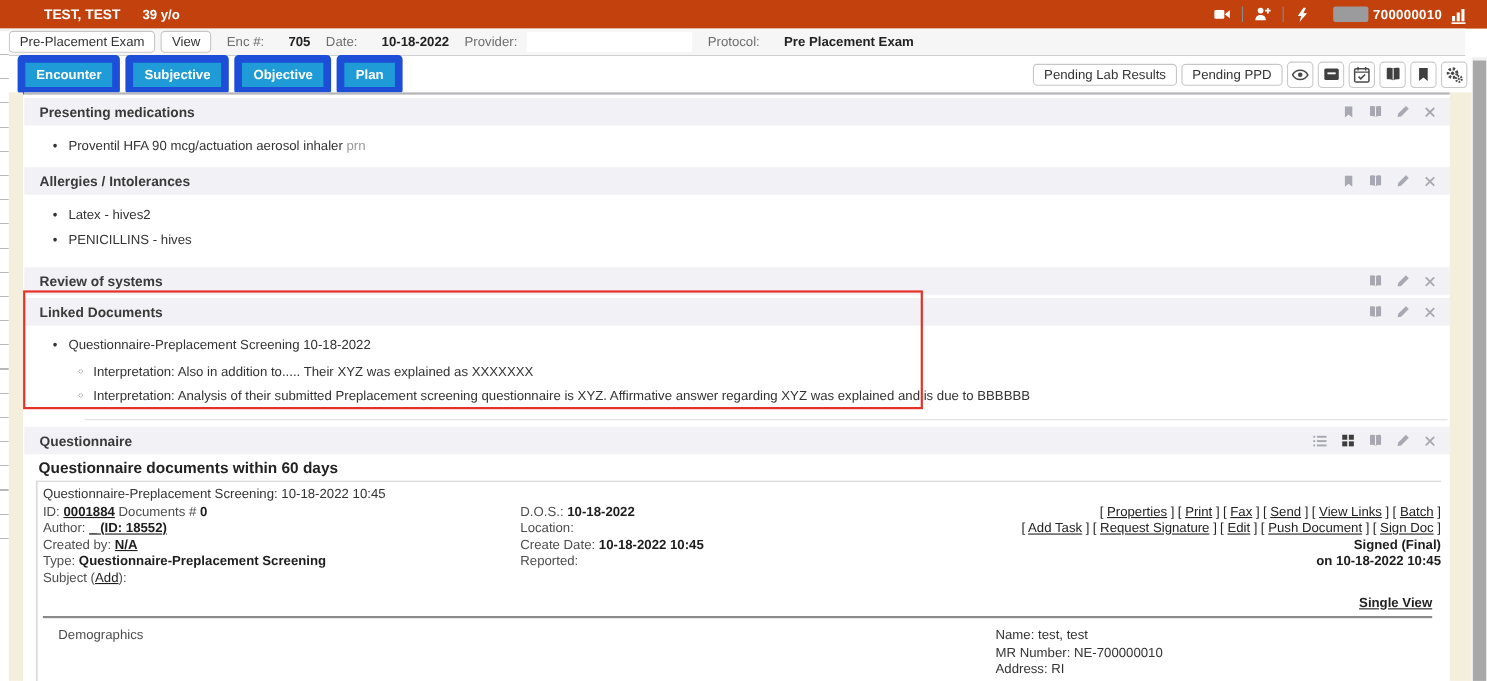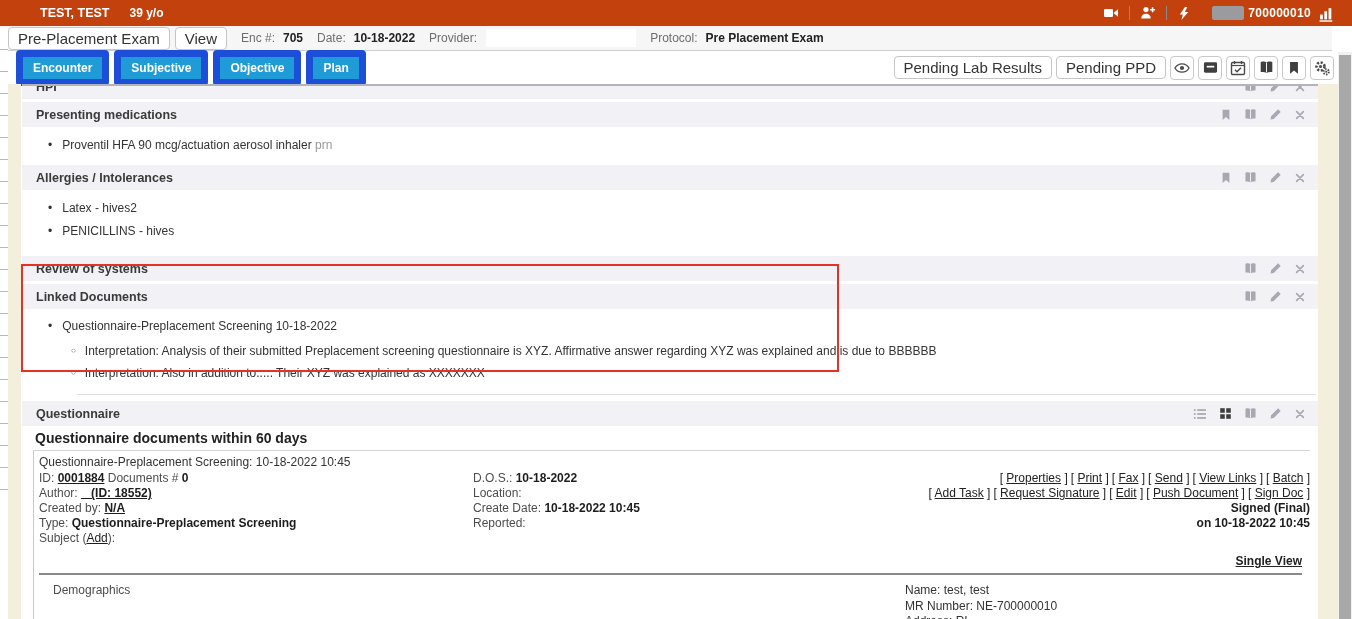--- a/index.html
+++ b/index.html
@@ -25,24 +25,24 @@
   .tb-acct { color:#fff; font-weight:bold; letter-spacing:.3px; }
   .tb-chart { margin:0 6px 0 8px; }
 
   
   .encbar {
     height:25px; background:#f6f6f6; border-bottom:1px solid #cfcfcf;
     display:flex; align-items:center; padding-left:8px; margin-right:20px; gap:5px;
   }
   .pill-btn {
     background:#fff; border:1px solid #c6c6c6; border-radius:4px;
-    padding:2px 9px; font-size:15px; color:#333; cursor:pointer; white-space:nowrap;
+    padding:2px 9px; font-size:12px; color:#333; cursor:pointer; white-space:nowrap;
   }
   .encbar .lbl { color:#6d6d6d; margin-left:9px; }
-  .encbar .val { color:#222; font-weight:bold; margin-left:3px; }
+  .encbar .val { color:#222; font-weight:bold; margin-left:17px; }
   .prov-input { width:150px; height:18px; border:0; background:#fff; margin-left:4px; font:inherit; padding:0 4px; }
 
   
   .navrow { height:33px; display:flex; align-items:center; padding:0 18px 0 16px; background:#fff; }
   .blue-btn {
     background:#1f9bd7; color:#fff; font-weight:bold; font-size:12px;
     border:7px solid #1d4ed8; border-radius:4px; padding:4px 10px; margin-right:5px; cursor:pointer;
   }
   .navrow .spacer { flex:1; }
   .nav-right { display:flex; align-items:center; gap:4px; }
@@ -277,42 +277,20 @@
     <span class="icon-btn">
         <svg width="16" height="16">
           <use href="#i-gears"></use>
         </svg>
       </span>
   </div>
 </div>
 
 <div class="content">
 
-  <div class="sec-clip">
-    <div class="sec-header">
-      <span class="sec-title">HPI</span>
-      <span class="sec-icons">
-        <span class="ico">
-            <svg width="13" height="13">
-              <use href="#i-book"></use>
-            </svg>
-          </span>
-        <span class="ico">
-            <svg width="13" height="13">
-              <use href="#i-pencil"></use>
-            </svg>
-          </span>
-        <span class="ico">
-            <svg width="12" height="12">
-              <use href="#i-x"></use>
-            </svg>
-          </span>
-      </span>
-    </div>
-  </div>
 
   <div class="sec-header" style="margin-top:3px">
     <span class="sec-title">Presenting medications</span>
     <span class="sec-icons">
       <span class="ico">
           <svg width="12" height="12">
             <use href="#i-bookmark"></use>
           </svg>
         </span>
       <span class="ico">
@@ -404,22 +382,22 @@
           <svg width="12" height="12">
             <use href="#i-x"></use>
           </svg>
         </span>
     </span>
   </div>
   <ul class="blist" style="padding-top:9px; padding-bottom:0">
     <li>Questionnaire-Preplacement Screening 10-18-2022</li>
   </ul>
   <ul class="sublist">
+    <li>Interpretation: Also in addition to..... Their XYZ was explained as XXXXXXX</li>
     <li>Interpretation: Analysis of their submitted Preplacement screening questionnaire is XYZ. Affirmative answer regarding XYZ was explained and is due to BBBBBB</li>
-    <li>Interpretation: Also in addition to..... Their XYZ was explained as XXXXXXX</li>
   </ul>
   <hr class="linked-sep">
 
   <div class="sec-header" style="margin-top:6px">
     <span class="sec-title">Questionnaire</span>
     <span class="sec-icons">
       <span class="ico">
           <svg width="14" height="14">
             <use href="#i-list"></use>
           </svg>

